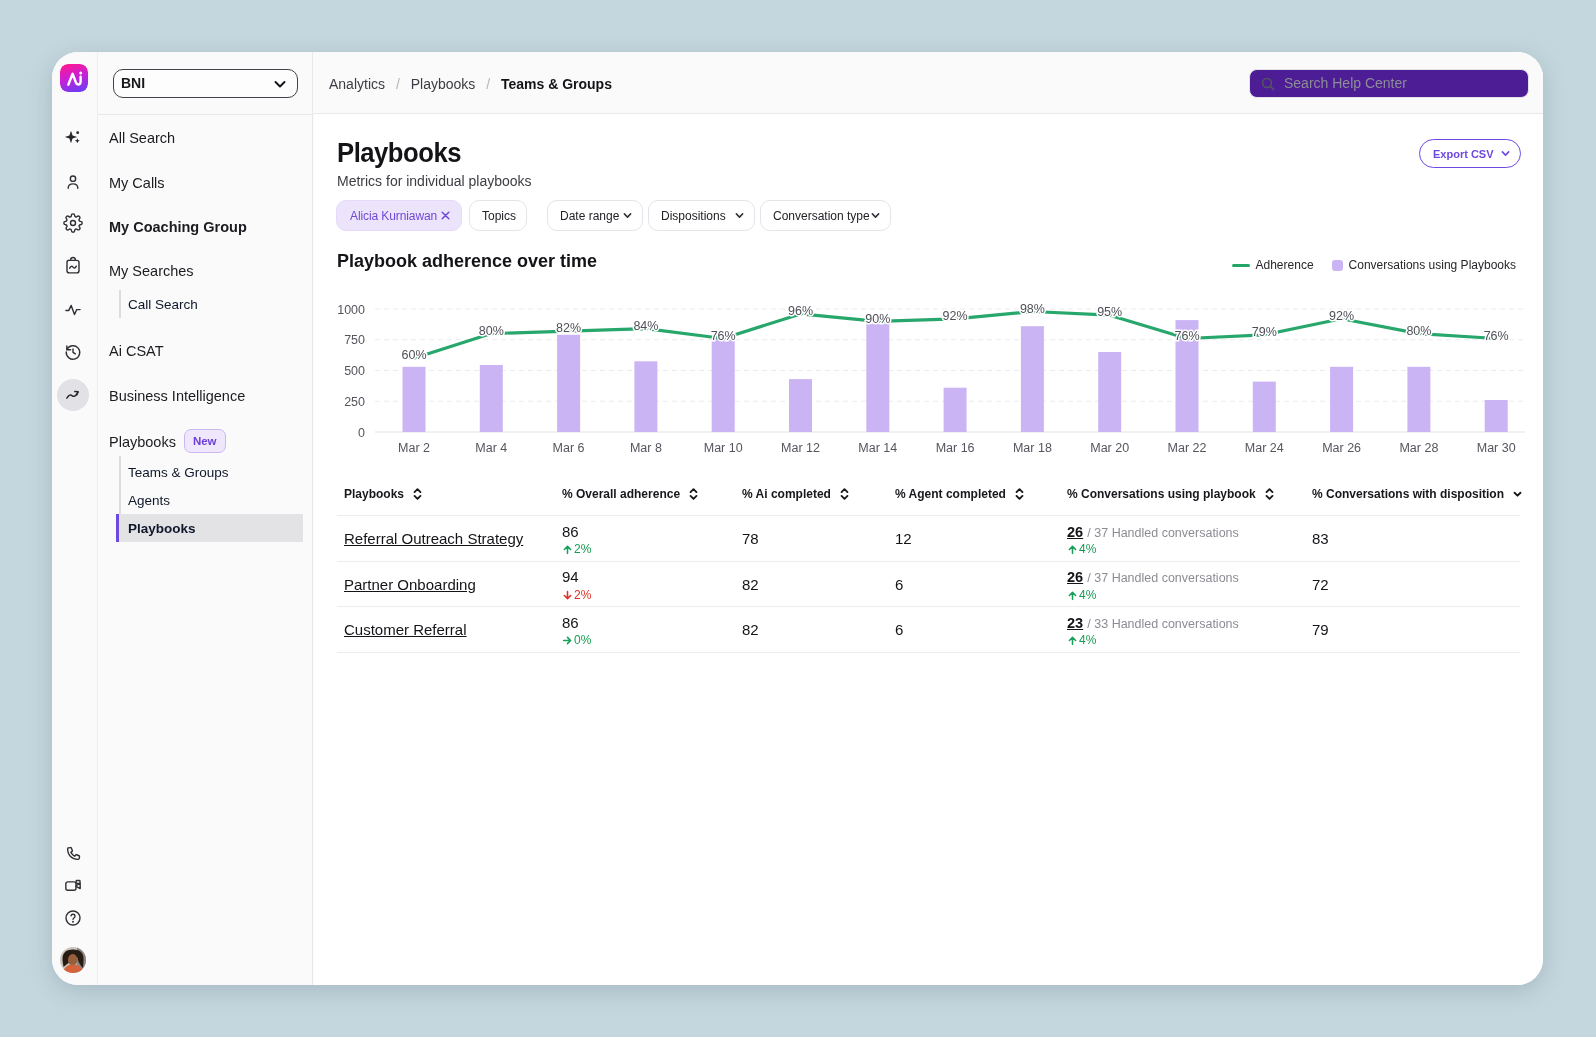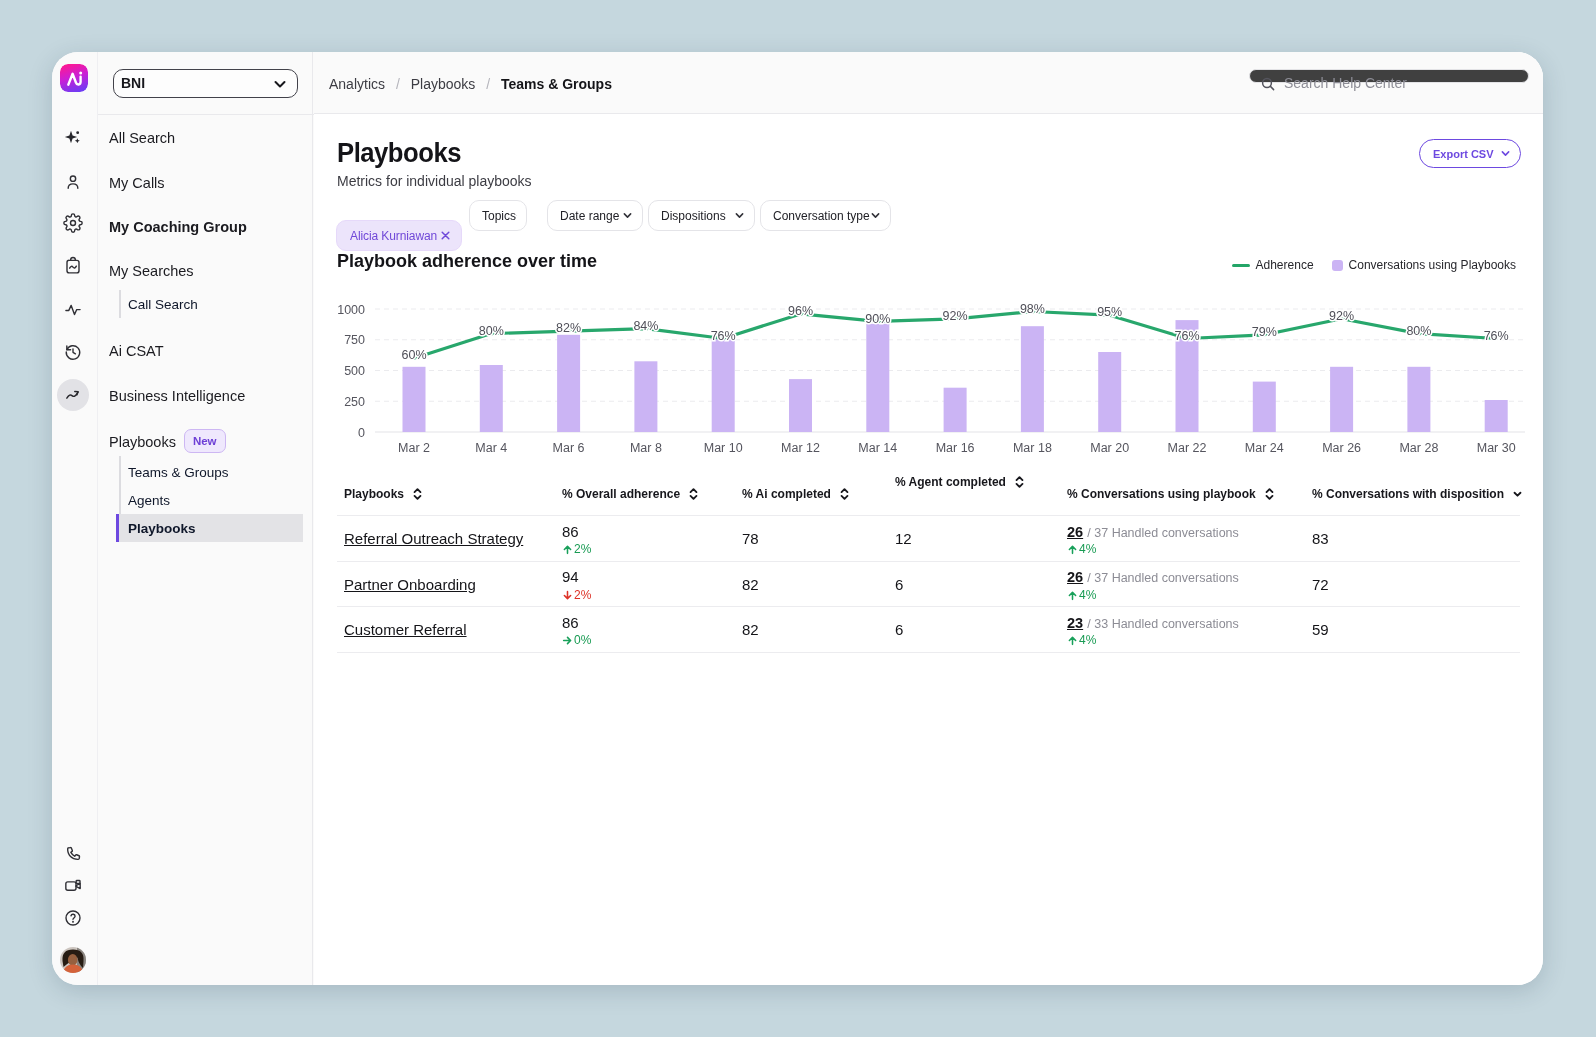--- a/index.html
+++ b/index.html
@@ -20,28 +20,28 @@
 .vline { position:absolute; left:21px; width:2px; background:#dcdce0; }
 .selrow { position:absolute; left:18px; top:462px; width:187px; height:28px; background:#e3e3e6; }
 .selbar { position:absolute; left:18px; top:462px; width:3px; height:28px; background:#6d49e0; }
 .badge-new { display:inline-block; margin-left:8px; background:#efe8fd; color:#6d3fd6; font-size:11.5px; font-weight:bold; padding:2px 8px; border-radius:7px; border:1px solid #cdb7f3; position:relative; top:-2px; }
 
 .main { position:absolute; left:262px; top:0; width:1229px; height:933px; background:#fff; }
 .topbar { position:absolute; left:0; top:0; width:1229px; height:62px; background:#fafafa; border-bottom:1px solid #e9e9ec; }
 .crumbs { position:absolute; left:15px; top:24px; font-size:14px; color:#3c3c43; }
 .crumbs .sep { color:#b5b5bc; margin:0 7px; }
 .crumbs b { color:#141418; }
-.search { position:absolute; left:935px; top:17px; width:280px; height:14px; background:#404040; border:1px solid #e3e3e6; border-radius:8px; color:#8d8d96; font-size:14px; line-height:27px; padding-left:34px; }
+.search { position:absolute; left:935px; top:17px; width:280px; height:29px; background:#4c1d95; border:1px solid #e3e3e6; border-radius:8px; color:#8d8d96; font-size:14px; line-height:27px; padding-left:34px; }
 .search svg { position:absolute; left:10px; top:6px; }
 
 .h1 { position:absolute; left:23px; top:86px; font-size:27px; font-weight:bold; color:#141418; letter-spacing:-0.5px; transform:scaleX(0.95); transform-origin:left top; }
 .sub { position:absolute; left:23px; top:121px; font-size:14px; color:#3c3c43; }
 .export { position:absolute; left:1105px; top:87px; width:102px; height:29px; border:1px solid #6d49e0; border-radius:15px; color:#6d49e0; font-size:11px; font-weight:bold; background:#fff; display:flex; align-items:center; justify-content:space-between; padding:0 9px 0 13px; white-space:nowrap; }
 .chip { position:absolute; top:148px; height:31px; border:1px solid #e4e4e8; border-radius:10px; background:#fff; font-size:12px; color:#222228; display:flex; align-items:center; justify-content:space-between; padding:0 9px 0 12px; white-space:nowrap; }
-.chip1 { position:absolute; left:22px; top:148px; width:126px; height:31px; background:#ece4fb; border:1px solid #e6d9fa; border-radius:10px; font-size:12px; color:#7048d8; font-weight:500; letter-spacing:-0.1px; display:flex; align-items:center; justify-content:space-between; padding:0 10px 0 13px; white-space:nowrap;margin-top:20px; }
+.chip1 { position:absolute; left:22px; top:148px; width:126px; height:31px; background:#ece4fb; border:1px solid #e6d9fa; border-radius:10px; font-size:12px; color:#7048d8; font-weight:500; letter-spacing:-0.1px; display:flex; align-items:center; justify-content:space-between; padding:0 10px 0 13px; white-space:nowrap; }
 .ctitle { position:absolute; left:23px; top:199px; font-size:18px; font-weight:bold; color:#141418; }
 .legend { position:absolute; top:206px; right:27px; font-size:12px; color:#27272c; }
 
 .th { position:absolute; font-size:12px; font-weight:bold; color:#17171c; white-space:nowrap; }
 .rowline { position:absolute; left:23px; width:1183px; height:1px; background:#ececef; }
 .pname { position:absolute; font-size:15px; color:#141418; text-decoration:underline; }
 .num { position:absolute; font-size:15px; color:#141418; }
 .delta { position:absolute; font-size:12px; }
 .green { color:#189b53; }
 .red { color:#dd3227; }
@@ -243,21 +243,21 @@
             <path d="M3 9.8 L6.5 13.2 L10 9.8"></path>
           </svg></div>
 <div class="th" style="left:248px; top:435px;">% Overall adherence <svg style="vertical-align:-3px;margin-left:5px;" width="11" height="14" viewBox="0 0 13 15" fill="none" stroke="#17171c" stroke-width="2.2" stroke-linecap="round" stroke-linejoin="round">
             <path d="M3 5.2 L6.5 1.8 L10 5.2"></path>
             <path d="M3 9.8 L6.5 13.2 L10 9.8"></path>
           </svg></div>
 <div class="th" style="left:428px; top:435px;">% Ai completed <svg style="vertical-align:-3px;margin-left:5px;" width="11" height="14" viewBox="0 0 13 15" fill="none" stroke="#17171c" stroke-width="2.2" stroke-linecap="round" stroke-linejoin="round">
             <path d="M3 5.2 L6.5 1.8 L10 5.2"></path>
             <path d="M3 9.8 L6.5 13.2 L10 9.8"></path>
           </svg></div>
-<div class="th" style="left:581px; top:423px;">% Agent completed <svg style="vertical-align:-3px;margin-left:5px;" width="11" height="14" viewBox="0 0 13 15" fill="none" stroke="#17171c" stroke-width="2.2" stroke-linecap="round" stroke-linejoin="round">
+<div class="th" style="left:581px; top:435px;">% Agent completed <svg style="vertical-align:-3px;margin-left:5px;" width="11" height="14" viewBox="0 0 13 15" fill="none" stroke="#17171c" stroke-width="2.2" stroke-linecap="round" stroke-linejoin="round">
             <path d="M3 5.2 L6.5 1.8 L10 5.2"></path>
             <path d="M3 9.8 L6.5 13.2 L10 9.8"></path>
           </svg></div>
 <div class="th" style="left:753px; top:435px;">% Conversations using playbook <svg style="vertical-align:-3px;margin-left:5px;" width="11" height="14" viewBox="0 0 13 15" fill="none" stroke="#17171c" stroke-width="2.2" stroke-linecap="round" stroke-linejoin="round">
             <path d="M3 5.2 L6.5 1.8 L10 5.2"></path>
             <path d="M3 9.8 L6.5 13.2 L10 9.8"></path>
           </svg></div>
 <div class="th" style="left:998px; top:435px;">% Conversations with disposition <svg style="vertical-align:-3px;margin-left:5px;" width="11" height="14" viewBox="0 0 13 15" fill="none" stroke="#17171c" stroke-width="2.2" stroke-linecap="round" stroke-linejoin="round">
             <path d="M3 6 L6.5 9.5 L10 6"></path>
           </svg></div>
@@ -293,16 +293,16 @@
 <div class="num" style="left:248px; top:562px;">86</div>
 <div class="delta green" style="left:248px; top:581px;"><svg style="vertical-align:-1.5px; margin-right:1px;" width="11" height="11" viewBox="0 0 12 12" fill="none" stroke="#18a05a" stroke-width="1.7" stroke-linecap="round" stroke-linejoin="round">
             <path d="M1.8 6 H9.4 M6 2.6 L9.4 6 L6 9.4"></path>
           </svg>0%</div>
 <div class="num" style="left:428px; top:569px;">82</div>
 <div class="num" style="left:581px; top:569px;">6</div>
 <div class="num" style="left:753px; top:562px;"><span class="bu">23</span> <span class="gray">/ 33 Handled conversations</span></div>
 <div class="delta green" style="left:753px; top:581px;"><svg style="vertical-align:-1.5px; margin-right:1px;" width="11" height="11" viewBox="0 0 12 12" fill="none" stroke="#18a05a" stroke-width="1.7" stroke-linecap="round" stroke-linejoin="round">
             <path d="M6 10.2 V2.6 M2.6 6 L6 2.6 L9.4 6"></path>
           </svg>4%</div>
-<div class="num" style="left:998px; top:569px;">59</div>
+<div class="num" style="left:998px; top:569px;">79</div>
       </div>
   </div>
 </div>
 
 </body></html>

